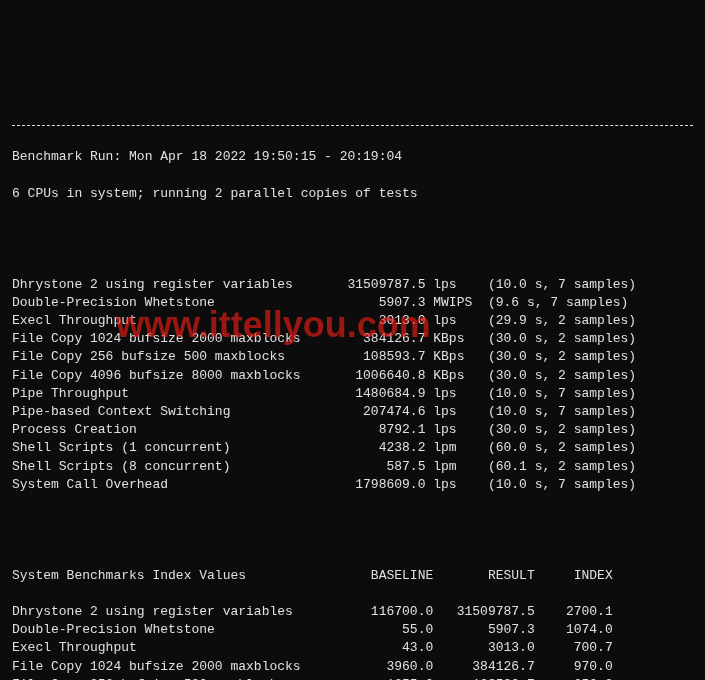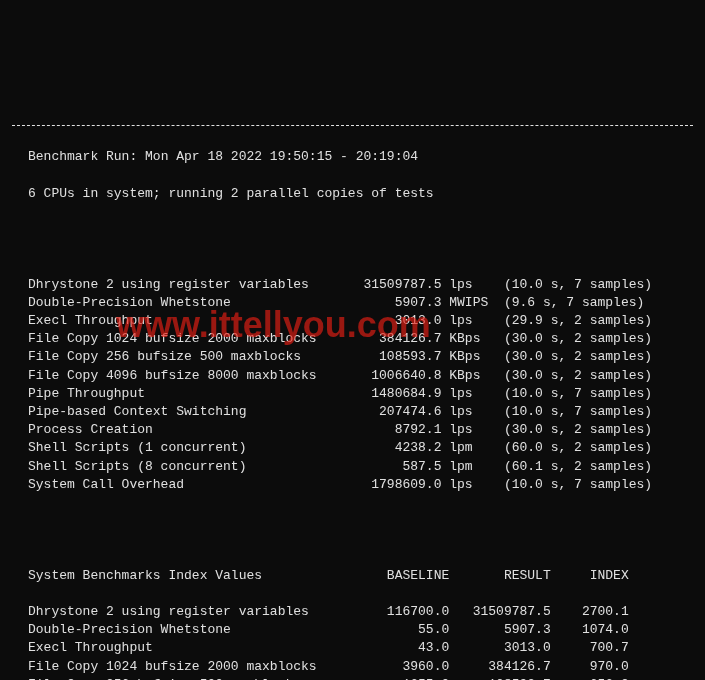--- a/index.html
+++ b/index.html
@@ -6,21 +6,21 @@
     background: #0c0c0c;
     color: #e0e0e0;
     font-family: "Consolas", "Courier New", monospace;
     font-size: 13px;
     line-height: 1.4;
     margin: 0;
     padding: 12px;
     width: 681px;
     white-space: pre;
   }
-  .line { display: block; margin-left: 16px; }
+  .line { display: block; }
   .hr { border: none; border-top: 1px dashed #e0e0e0; margin: 4px 0; height: 0; }
   .watermark {
     position: absolute;
     left: 116px;
     top: 300px;
     font-size: 36px;
     font-weight: bold;
     color: rgba(230,30,20,0.65);
     font-family: Arial, sans-serif;
     letter-space: 1px;

